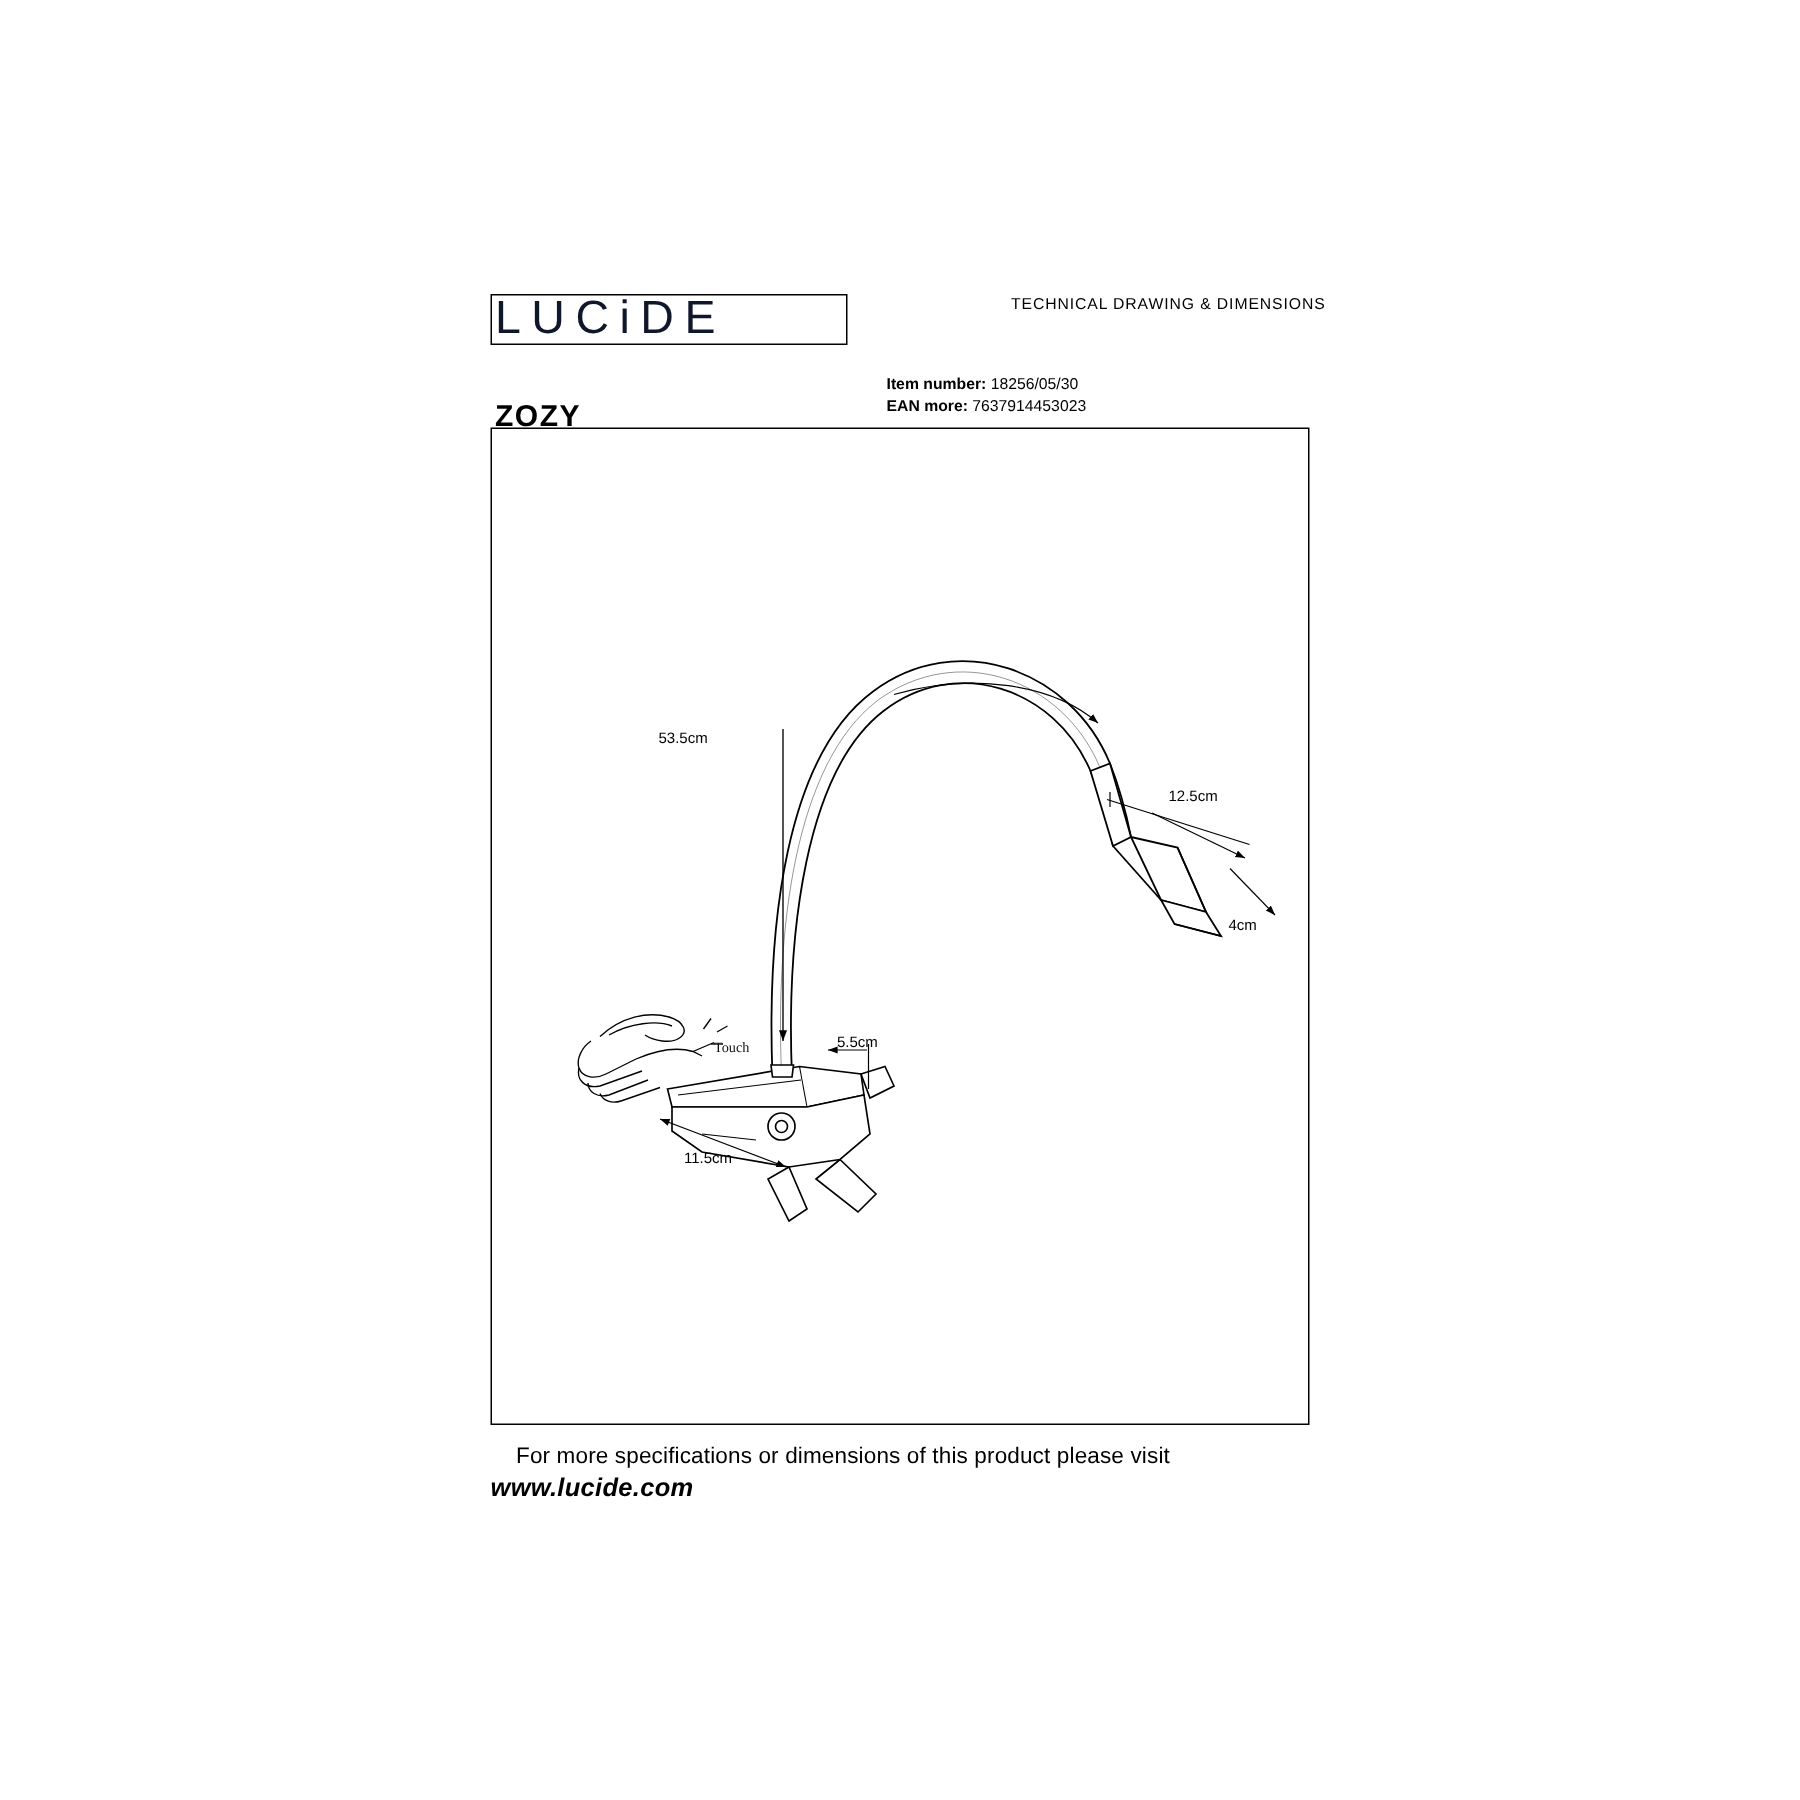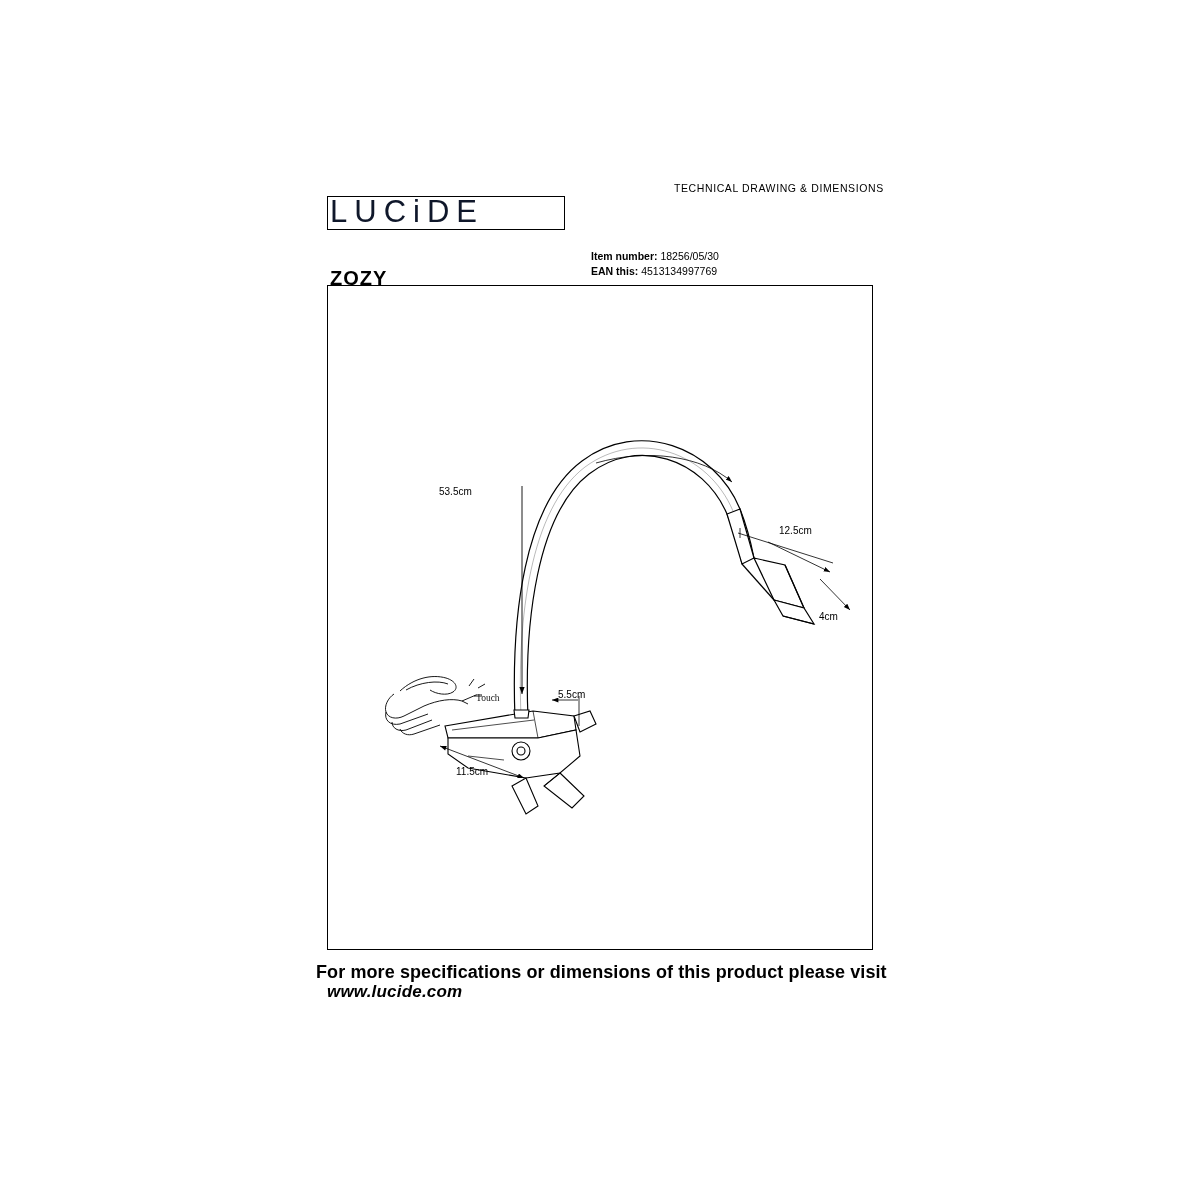--- a/index.html
+++ b/index.html
@@ -39,21 +39,21 @@
     font-family: "Liberation Sans", sans-serif;
     font-size: 31px;
     letter-spacing: 7px;
     font-weight: 300;
     color: #0f172a;
     line-height: 38px;
   }
   .tech-title {
     position: absolute;
     left: 674px;
-    top: 182px;
+    top: 197px;
     font-size: 10.5px;
     letter-spacing: 0.6px;
     color: #000;
   }
   .model-name {
     position: absolute;
     left: 330px;
     top: 251px;
     font-size: 20px;
     font-weight: bold;
@@ -78,24 +78,24 @@
     height: 665px;
     border: 1px solid #000;
     box-sizing: border-box;
     background: #fff;
   }
   .frame svg { display: block; }
 
   
   .footer-line1 {
     position: absolute;
-    left: 316px;
+    left: 344px;
     top: 962px;
-    font-size: 18px;
-    font-weight: bold;
+    font-size: 15px;
+    font-weight: normal;
     letter-spacing: 0.1px;
   }
   .footer-line2 {
     position: absolute;
     left: 327px;
     top: 982px;
     font-size: 17px;
     font-weight: bold;
     letter-spacing: 0.2px;
     font-style: italic;
@@ -123,22 +123,22 @@
   <div class="tech-title">TECHNICAL DRAWING &amp; DIMENSIONS</div>
 
   <div class="model-name">ZOZY</div>
 
   <div class="meta">
     <div>
       <b>Item number:</b>
       <span>18256/05/30</span>
     </div>
     <div>
-      <b>EAN this:</b>
-      <span>4513134997769</span>
+      <b>EAN more:</b>
+      <span>7637914453023</span>
     </div>
   </div>
 
   <div class="frame">
     <svg width="544" height="663" viewBox="0 0 544 663">
       <defs>
         <marker id="arrowEnd" markerWidth="9" markerHeight="9" refX="8" refY="3" orient="auto">
           <path d="M0,0 L8,3 L0,6 z" fill="#000"></path>
         </marker>
         <marker id="arrowStart" markerWidth="9" markerHeight="9" refX="0" refY="3" orient="auto">

